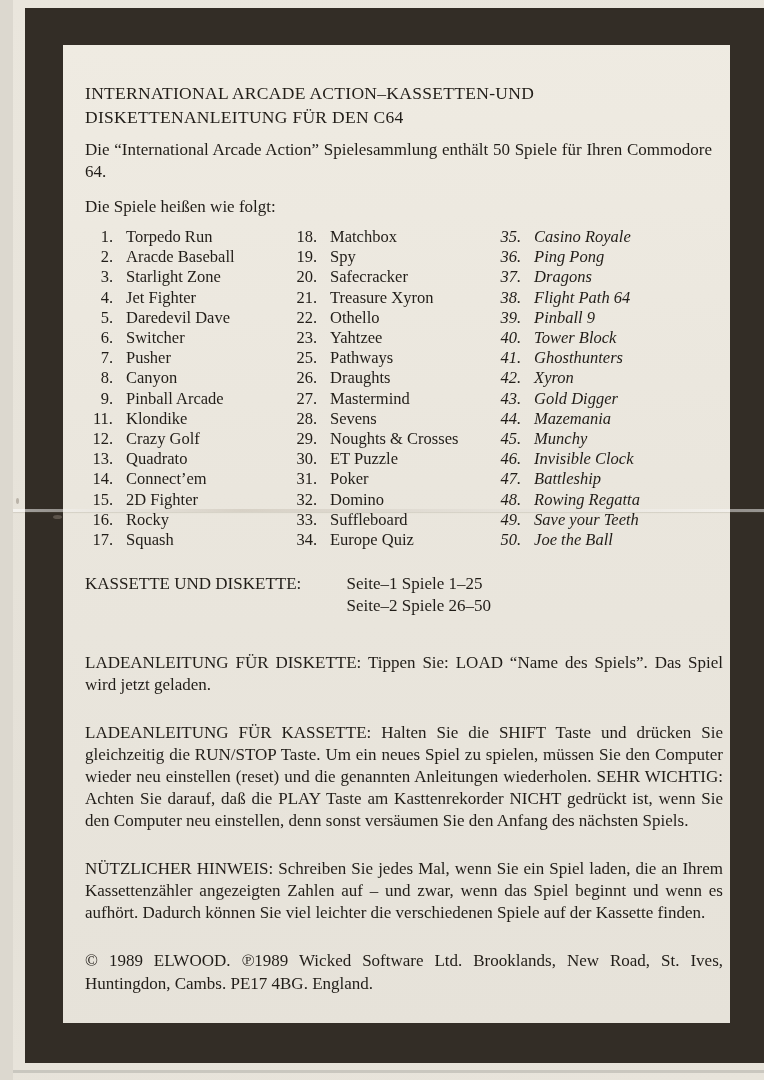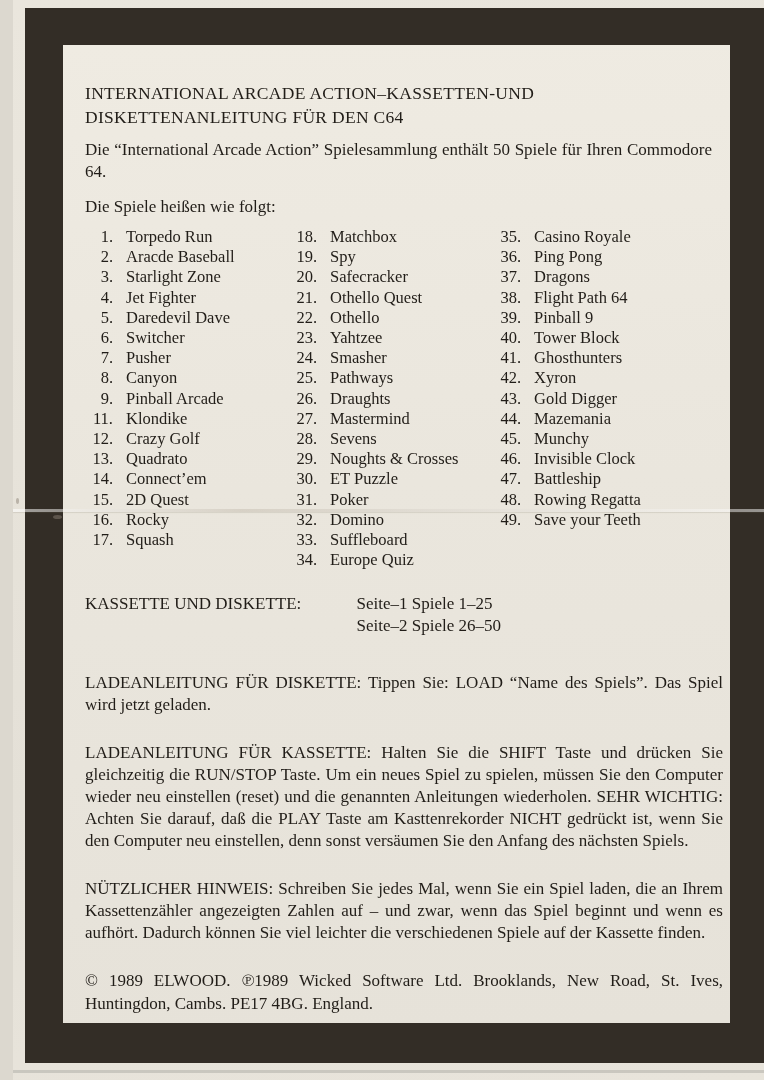--- a/index.html
+++ b/index.html
@@ -52,42 +52,42 @@
   }
   .list-intro{
     font-size:17px;line-height:22px;
     margin:13px 0 9px 0;
   }
   .game-list{
     display:flex;flex-direction:row;
     margin:0 0 0 0;
   }
   .game-col{width:205px;}
-  .game-col:last-child{width:220px;}
+  .game-col:last-child{width:220px;font-style:italic;}
   .game-row{
     display:flex;
     font-size:16.5px;
     line-height:20.2px;
     white-space:nowrap;
   }
   .game-num{
     width:28px;text-align:right;
     flex:none;
   }
   .game-name{
     padding-left:13px;
   }
   .kd-block{
     margin-top:23px;
     font-size:17px;line-height:22px;
     display:flex;
     gap:33px;
   }
   .kd-label{white-space:pre;}
-  .kd-lines{margin-left:18px;}
+  .kd-lines{margin-left:8px;}
   .kd-line{display:flex;white-space:pre;}
   .kd-range{display:inline-block;min-width:52px;text-align:left;}
   .para{
     font-size:17px;line-height:22px;
     text-align:justify;
     margin:26px 0 0 0;
     width:638px;
   }
   .para.first-tight{margin-top:35px;}
   .footer{
@@ -160,21 +160,21 @@
             <div class="game-row">
               <span class="game-num">13.</span>
               <span class="game-name">Quadrato</span>
             </div>
             <div class="game-row">
               <span class="game-num">14.</span>
               <span class="game-name">Connect’em</span>
             </div>
             <div class="game-row">
               <span class="game-num">15.</span>
-              <span class="game-name">2D Quest</span>
+              <span class="game-name">2D Fighter</span>
             </div>
             <div class="game-row">
               <span class="game-num">16.</span>
               <span class="game-name">Rocky</span>
             </div>
             <div class="game-row">
               <span class="game-num">17.</span>
               <span class="game-name">Squash</span>
             </div>
           </div>
@@ -186,35 +186,31 @@
             <div class="game-row">
               <span class="game-num">19.</span>
               <span class="game-name">Spy</span>
             </div>
             <div class="game-row">
               <span class="game-num">20.</span>
               <span class="game-name">Safecracker</span>
             </div>
             <div class="game-row">
               <span class="game-num">21.</span>
-              <span class="game-name">Othello Quest</span>
+              <span class="game-name">Treasure Xyron</span>
             </div>
             <div class="game-row">
               <span class="game-num">22.</span>
               <span class="game-name">Othello</span>
             </div>
             <div class="game-row">
               <span class="game-num">23.</span>
               <span class="game-name">Yahtzee</span>
             </div>
             <div class="game-row">
-              <span class="game-num">24.</span>
-              <span class="game-name">Smasher</span>
-            </div>
-            <div class="game-row">
               <span class="game-num">25.</span>
               <span class="game-name">Pathways</span>
             </div>
             <div class="game-row">
               <span class="game-num">26.</span>
               <span class="game-name">Draughts</span>
             </div>
             <div class="game-row">
               <span class="game-num">27.</span>
               <span class="game-name">Mastermind</span>
@@ -301,20 +297,24 @@
               <span class="game-num">47.</span>
               <span class="game-name">Battleship</span>
             </div>
             <div class="game-row">
               <span class="game-num">48.</span>
               <span class="game-name">Rowing Regatta</span>
             </div>
             <div class="game-row">
               <span class="game-num">49.</span>
               <span class="game-name">Save your Teeth</span>
+            </div>
+            <div class="game-row">
+              <span class="game-num">50.</span>
+              <span class="game-name">Joe the Ball</span>
             </div>
           </div>
       </div>
 
       <div class="kd-block">
         <span class="kd-label">KASSETTE UND DISKETTE: </span>
         <span class="kd-lines">
             <span class="kd-line"><span>Seite–1 Spiele </span><span class="kd-range">1–25</span></span>
             <span class="kd-line"><span>Seite–2 Spiele </span><span class="kd-range">26–50</span></span>
           </span>

